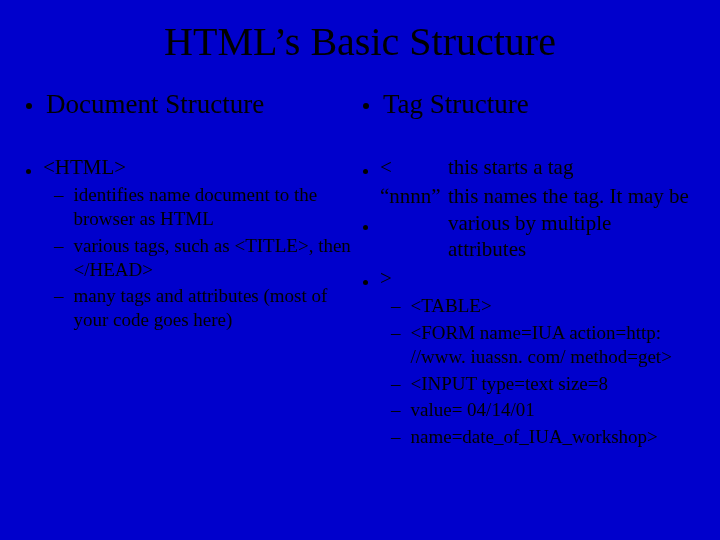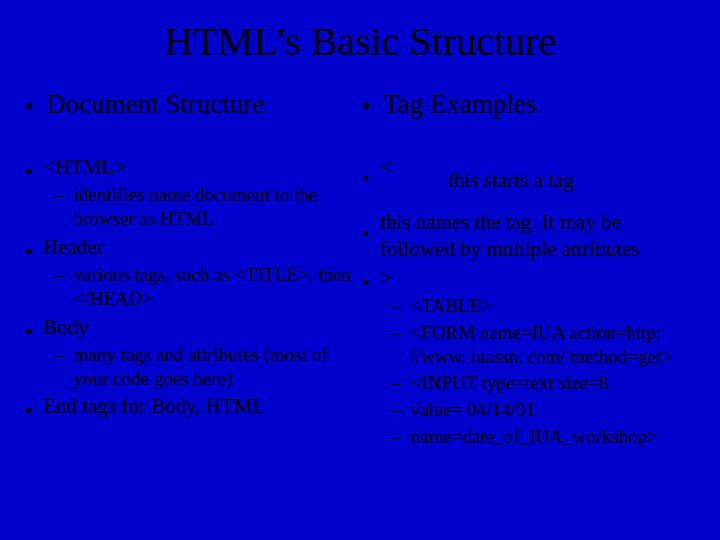--- a/index.html
+++ b/index.html
@@ -78,21 +78,20 @@
     flex: 1 1 auto;
   }
   .kv {
     display: flex;
   }
   .kv .k {
     flex: 0 0 68px;
   }
   .kv .v {
     flex: 1 1 auto;
-    margin-top: 13px;
   }
 </style>
 </head>
 <body>
 
 <div class="slide">
 
   <h1 class="title">HTML’s Basic Structure</h1>
 
   <div class="columns">
@@ -106,64 +105,53 @@
 
       <div class="body-line">
         <span class="dot-sm"></span>
         <span class="txt">&lt;HTML&gt;</span>
       </div>
       <div class="sub-line">
         <span class="dash">–</span>
         <span class="txt">identifies name document to the browser as HTML</span>
       </div>
 
-      <div class="body-line">
-        <span class="dot-sm"></span>
-        <span class="txt">Header</span>
-      </div>
       <div class="sub-line">
         <span class="dash">–</span>
         <span class="txt">various tags, such as &lt;TITLE&gt;, then &lt;/HEAD&gt;</span>
       </div>
 
-      <div class="body-line">
-        <span class="dot-sm"></span>
-        <span class="txt">Body</span>
-      </div>
       <div class="sub-line">
         <span class="dash">–</span>
         <span class="txt">many tags and attributes (most of your code goes here)</span>
       </div>
 
-      <div class="body-line">
-        <span class="dot-sm"></span>
-        <span class="txt">End tags for Body, HTML</span>
-      </div>
 
     </div>
 
     <div class="col">
 
       <div class="heading-line">
         <span class="dot"></span>
-        <span class="txt">Tag Examples</span>
+        <span class="txt">Tag Structure</span>
       </div>
 
       <div class="body-line">
         <span class="dot-sm"></span>
         <span class="txt kv">
           <span class="k">&lt;</span>
           <span class="v">this starts a tag</span>
         </span>
       </div>
 
       <div class="body-line">
         <span class="dot-sm"></span>
         <span class="txt kv">
-          <span class="v">this names the tag.  It may be followed by multiple attributes</span>
+          <span class="k">“nnnn”</span>
+          <span class="v">this names the tag.  It may be various by multiple attributes</span>
         </span>
       </div>
 
       <div class="body-line">
         <span class="dot-sm"></span>
         <span class="txt kv">
           <span class="k">&gt;</span>
         </span>
       </div>
 

